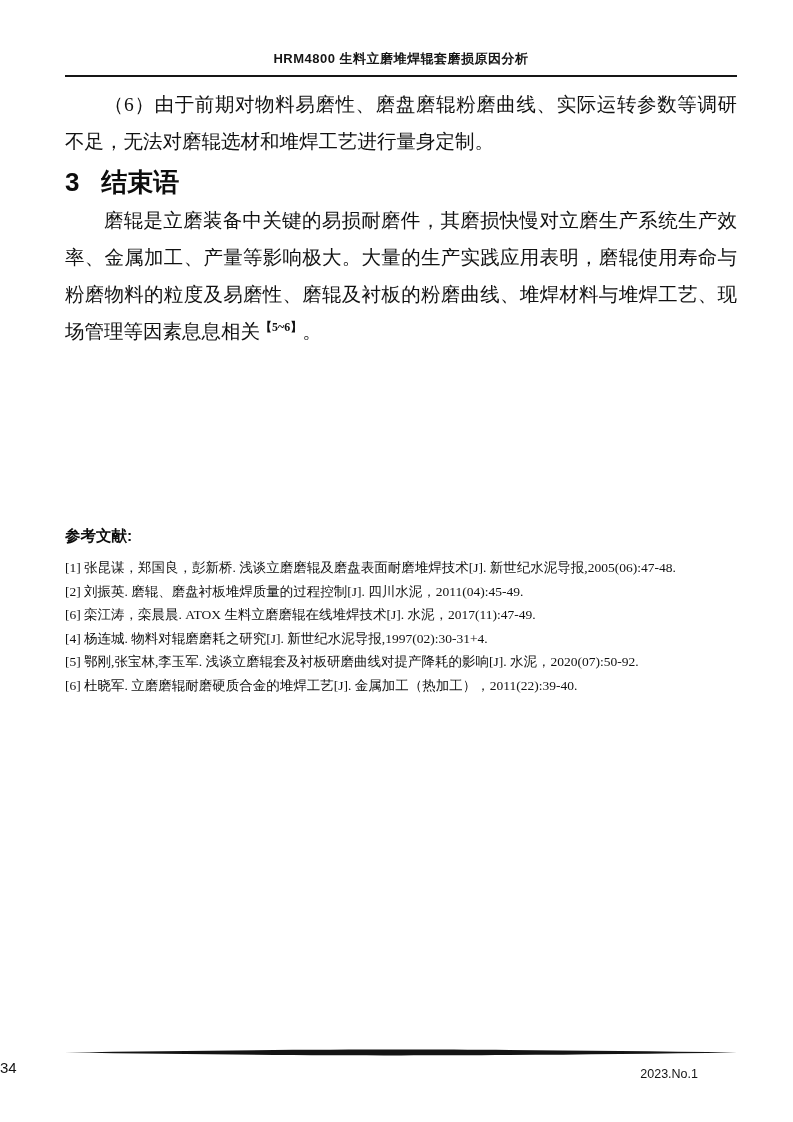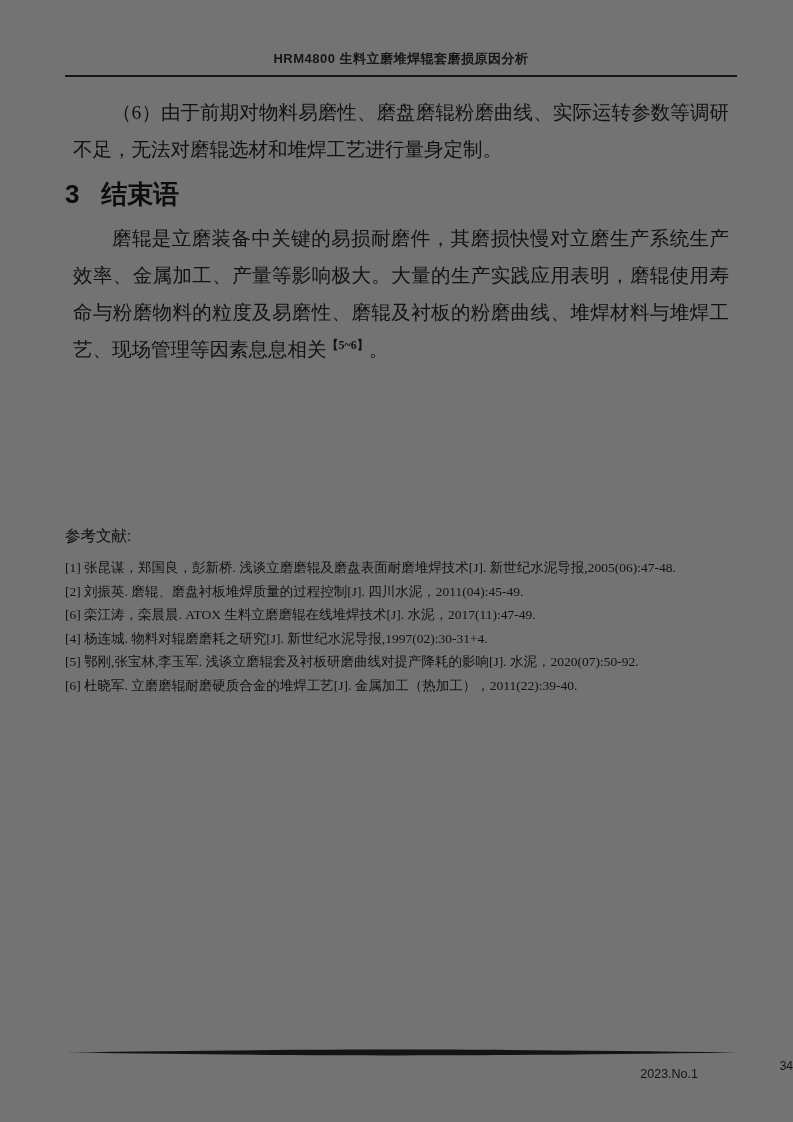--- a/index.html
+++ b/index.html
@@ -1,21 +1,21 @@
 <!DOCTYPE html>
 <html><head>
 <meta charset="utf-8">
 <style>
   html, body { margin: 0; padding: 0; background: #e8e8e8; }
   .page {
     position: relative;
     width: 793px;
     height: 1122px;
     margin: 0 auto;
-    background: #737373;
+    background: #ffffff;
     color: #111111;
     font-family: "Liberation Serif", "DejaVu Serif", serif;
     overflow: hidden;
   }
 
   
   .running-header {
     position: absolute;
     top: 50px;
     left: 65px;
@@ -39,21 +39,21 @@
   .body-text {
     position: absolute;
     top: 86px;
     left: 65px;
     width: 672px;
     font-size: 19.5px;
     line-height: 37px;
     text-align: justify;
     color: #111111;
   }
-  .para { margin: 8px; text-indent: 2em; }
+  .para { margin: 0; text-indent: 2em; }
   .section-heading {
     font-family: "Liberation Sans", "DejaVu Sans", sans-serif;
     font-size: 26px;
     font-weight: bold;
     line-height: 36px;
     margin: 4px 0 2px 0;
     white-space: pre;
     text-indent: 0;
     color: #0d0d0d;
   }
@@ -68,21 +68,21 @@
   .references {
     position: absolute;
     top: 526px;
     left: 65px;
     width: 672px;
     color: #111111;
   }
   .ref-heading {
     font-family: "Liberation Sans", "DejaVu Sans", sans-serif;
     font-size: 15.5px;
-    font-weight: normal;
+    font-weight: bold;
     margin-bottom: 9px;
     color: #0d0d0d;
   }
   .ref-item {
     font-size: 13.5px;
     line-height: 23.5px;
     white-space: nowrap;
   }
 
   
@@ -92,23 +92,23 @@
     left: 65px;
     width: 672px;
     height: 7px;
     display: block;
   }
   .page-number {
     position: absolute;
     top: 1059px;
     left: 0;
     width: 100%;
-    text-align: right;
+    text-align: left;
     font-family: "Liberation Sans", "DejaVu Sans", sans-serif;
-    font-size: 12px;
+    font-size: 15px;
     color: #141414;
   }
   .issue-label {
     position: absolute;
     top: 1059px;
     right: 95px;
     font-family: "Liberation Sans", "DejaVu Sans", sans-serif;
     font-size: 12.5px;
     color: #141414;
     margin-top: 8px;

